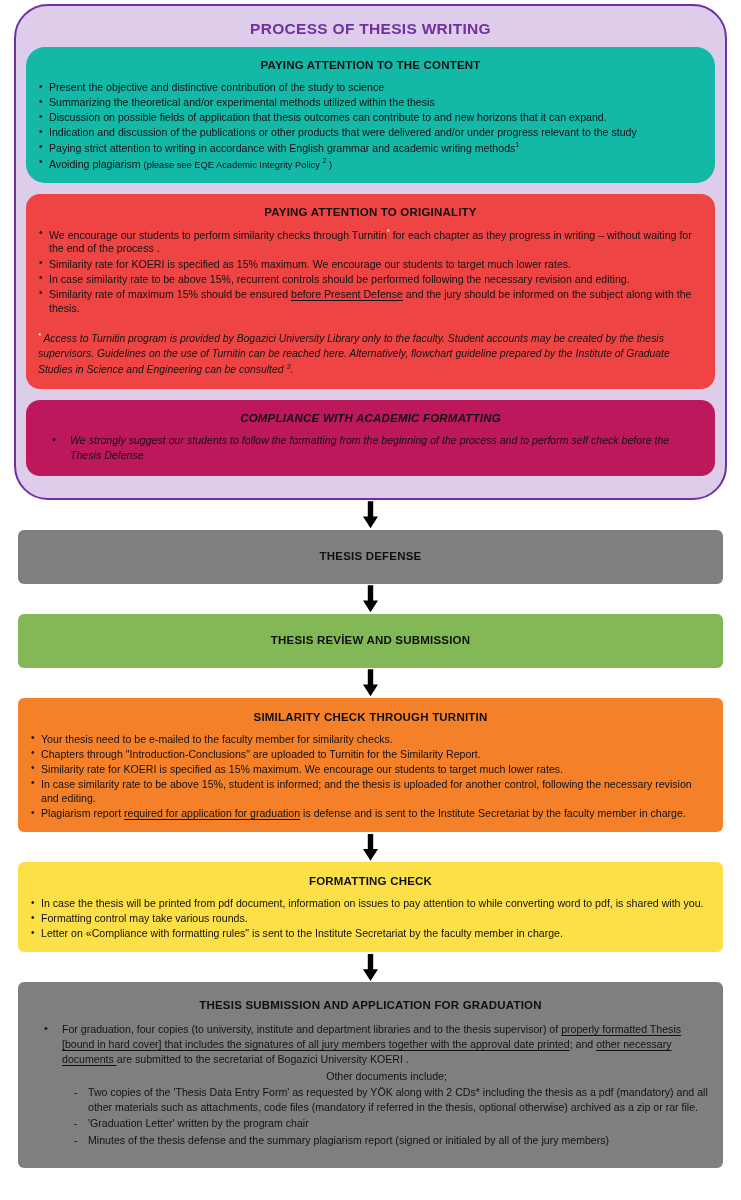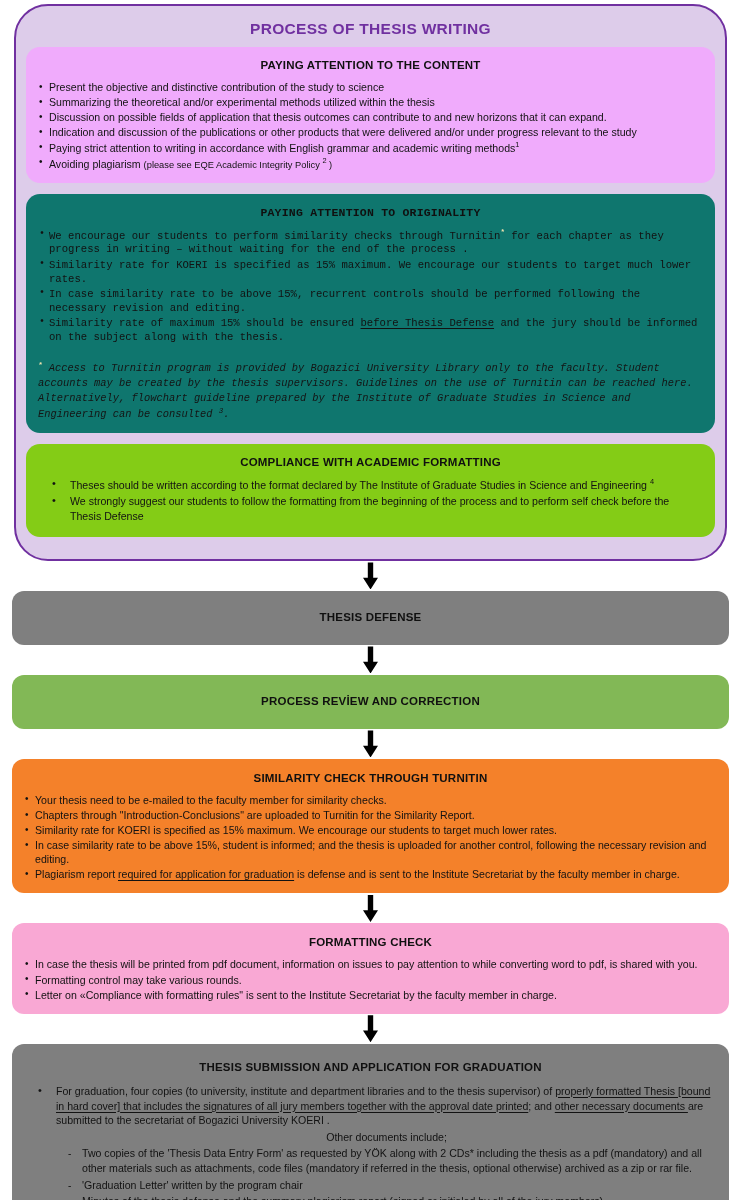--- a/index.html
+++ b/index.html
@@ -36,23 +36,23 @@
     letter-spacing: 0.3px;
     padding: 6px 0 9px 0;
     font-stretch: condensed;
   }
 
   
   .box {
     border-radius: 14px;
     padding: 9px 12px 11px 12px;
   }
-  .box.green  { background: #f0abfc; }
-  .box.orange { background: #0f766e; font-family: Liberation Mono, monospace; }
-  .box.blue   { background: #84cc16; }
+  .box.green  { background: #14b8a6; border-radius: 19px; }
+  .box.orange { background: #ef4444; }
+  .box.blue   { background: #be185d; font-style: italic; }
 
   .box + .box { margin-top: 11px; }
 
   .box-title {
     text-align: center;
     font-weight: bold;
     font-size: 11.5px;
     letter-spacing: 0.2px;
     color: #101010;
     padding: 3px 0 9px 0;
@@ -141,28 +141,28 @@
   }
   .arrow {
     width: 15px;
     height: 27px;
     background: #000000;
     clip-path: polygon(32% 0%, 68% 0%, 68% 57%, 100% 57%, 50% 100%, 0% 57%, 32% 57%);
   }
 
   
   .flowbar {
-    margin: 0 12px;
-    border-radius: 12px;
+    margin: 0 18px;
+    border-radius: 6px;
     padding: 9px 12px 11px 12px;
   }
   .flowbar.gray   { background: #7F7F7F; }
   .flowbar.green  { background: #82B856; }
   .flowbar.orange { background: #F4812A; }
-  .flowbar.blue   { background: #f9a8d4; }
+  .flowbar.blue   { background: #fde047; }
 
   .flowbar-label {
     text-align: center;
     font-weight: bold;
     font-size: 11.5px;
     letter-spacing: 0.2px;
     color: #101010;
     padding: 11px 0 11px 0;
   }
   .flowbar-title {
@@ -194,49 +194,48 @@
         <li><span>Avoiding plagiarism </span><span class="small-note">(please see EQE Academic Integrity Policy </span><span class="sup">2</span><span class="small-note"> )</span></li>
       </ul>
     </div>
 
     <div class="box orange">
       <div class="box-title">PAYING ATTENTION TO ORIGINALITY</div>
       <ul class="dotlist">
         <li><span>We encourage our students to perform similarity checks through Turnitin</span><span class="sup star">*</span><span> for each chapter as they progress in writing – without waiting for the end of the process .</span></li>
         <li>Similarity rate for KOERI is specified as 15% maximum. We encourage our students to target much lower rates.</li>
         <li>In case similarity rate to be above 15%, recurrent controls should be performed following the necessary revision and editing.</li>
-        <li><span>Similarity rate of maximum 15% should be ensured </span><u class="ul">before Thesis Defense</u><span> and the jury should be informed on the subject along with the thesis.</span></li>
+        <li><span>Similarity rate of maximum 15% should be ensured </span><u class="ul">before Present Defense</u><span> and the jury should be informed on the subject along with the thesis.</span></li>
       </ul>
       <div class="note-italic"><span class="sup star">*</span><span> Access to Turnitin program is provided by Bogazici University Library only to the faculty. Student accounts may be created by the thesis supervisors. Guidelines on the use of Turnitin can be reached here. Alternatively,  flowchart guideline prepared by the Institute of Graduate Studies in Science and Engineering can be consulted </span><span class="sup">3</span><span>.</span></div>
     </div>
 
     <div class="box blue">
       <div class="box-title">COMPLIANCE WITH ACADEMIC FORMATTING</div>
       <ul class="worddots">
-        <li><span>Theses should be written according to the format declared by The Institute of Graduate Studies in Science and Engineering </span><span class="sup">4</span></li>
         <li>We strongly suggest our students to follow the formatting from the beginning of the process and to perform self check before the Thesis Defense</li>
       </ul>
     </div>
 
   </div>
 
   <div class="arrow-wrap">
     <div class="arrow"></div>
   </div>
 
   <div class="flowbar gray">
     <div class="flowbar-label">THESIS DEFENSE</div>
   </div>
 
   <div class="arrow-wrap">
     <div class="arrow"></div>
   </div>
 
   <div class="flowbar green">
-    <div class="flowbar-label">PROCESS REVİEW AND CORRECTION</div>
+    <div class="flowbar-label">THESIS REVİEW AND SUBMISSION</div>
   </div>
 
   <div class="arrow-wrap">
     <div class="arrow"></div>
   </div>
 
   <div class="flowbar orange">
     <div class="flowbar-title">SIMILARITY CHECK THROUGH TURNITIN</div>
     <ul class="dotlist">
       <li>Your thesis need to be e-mailed to the faculty member for similarity checks.</li>

